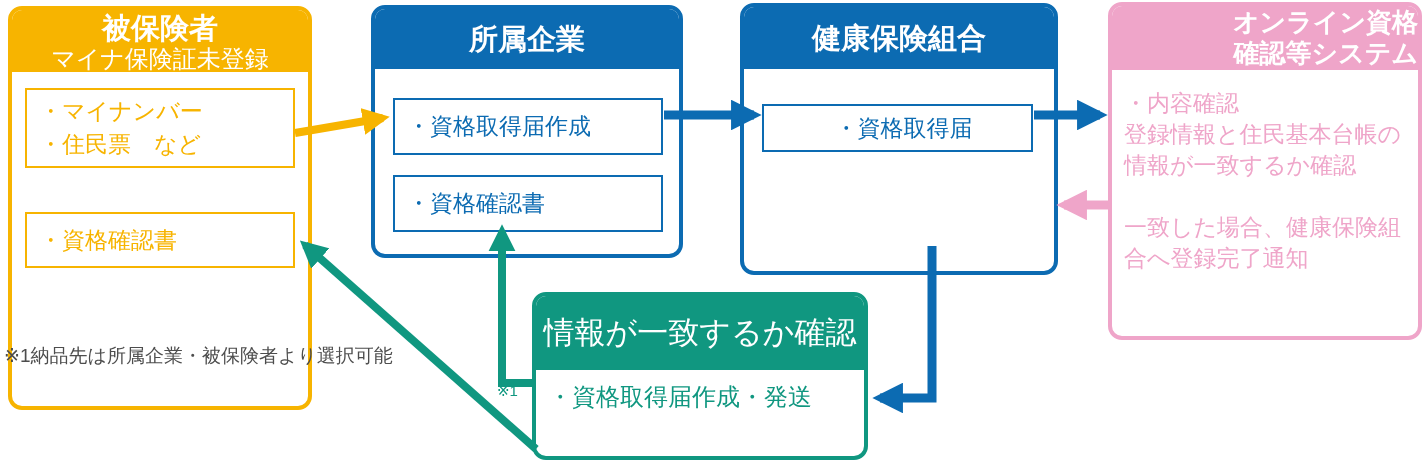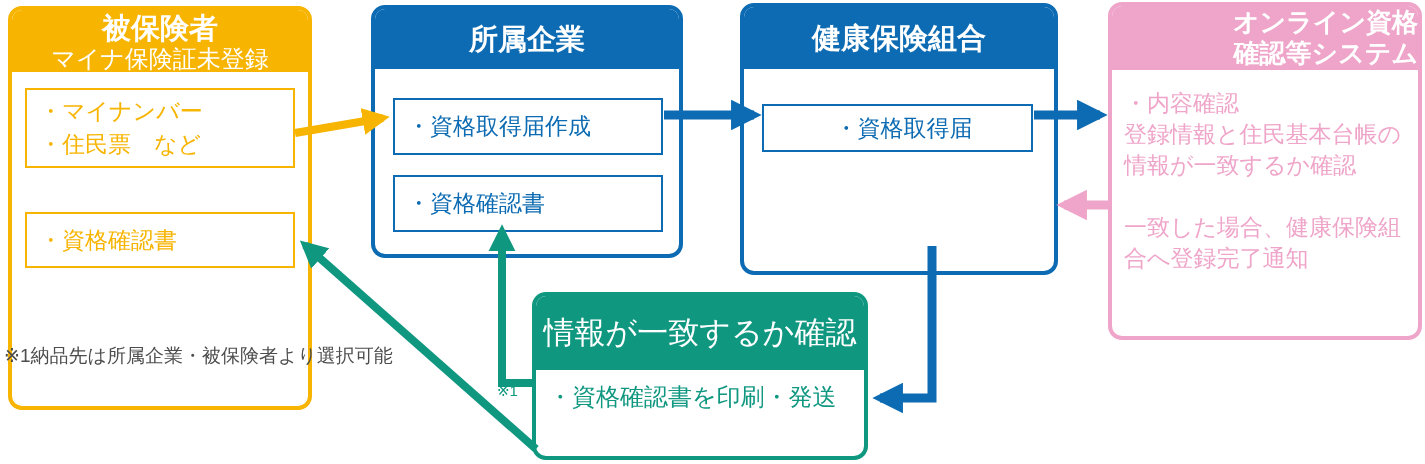--- a/index.html
+++ b/index.html
@@ -99,21 +99,21 @@
       <div class="pink-line"></div>
       <div class="pink-line">一致した場合、健康保険組</div>
       <div class="pink-line">合へ登録完了通知</div>
     </div>
   </div>
 
   <div class="panel p-green" style="left:532px;top:292px;width:336px;height:168px;">
     <div class="hdr h-green" style="height:74px;">
       <div class="hdr-title plain">情報が一致するか確認</div>
     </div>
-    <div class="plain-text" style="left:12px;top:86px;">・資格確認書を印刷・発送</div>
+    <div class="plain-text" style="left:12px;top:86px;">・資格取得届作成・発送</div>
   </div>
 
   <div class="note" style="left:4px;top:344px;">※1納品先は所属企業・被保険者より選択可能</div>
   <div class="ref-label" style="left:497px;top:382px;">※1</div>
 
   <svg class="arrows" width="1425" height="464" viewBox="0 0 1425 464">
     <defs>
       <marker id="mY" viewBox="0 0 10 10" refX="7.5" refY="5" markerWidth="3.4" markerHeight="3.4" orient="auto" markerUnits="strokeWidth">
         <path d="M0 0 L10 5 L0 10 z" fill="#F7B400"></path>
       </marker>

